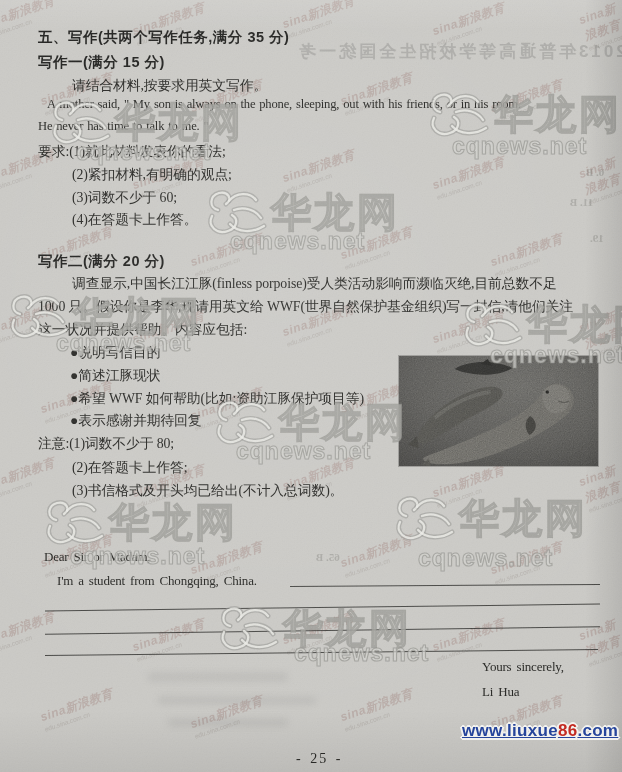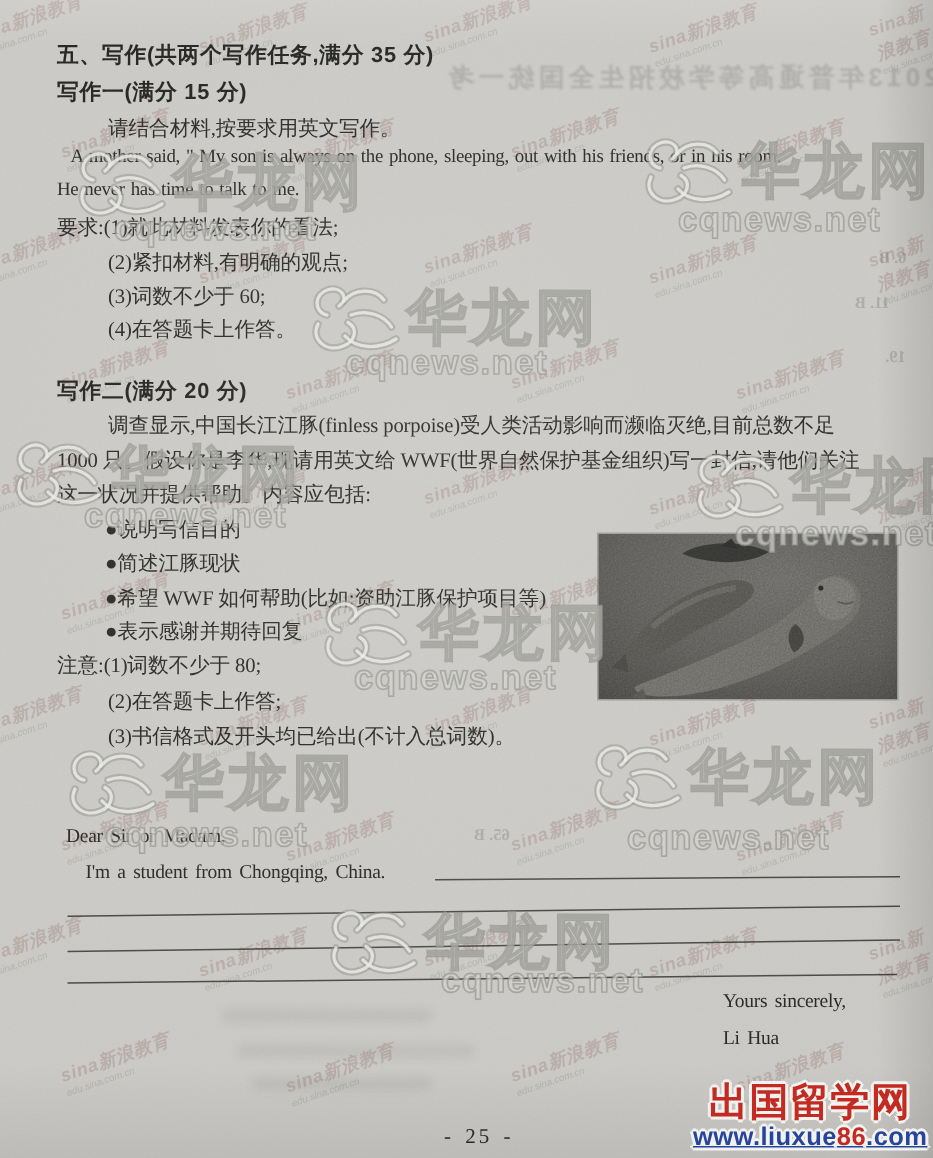--- a/index.html
+++ b/index.html
@@ -520,21 +520,20 @@
         <path d="M28 40 c8 9 23 9 34 2"></path>
       </g>
     </g>
   </svg>
 <span class="cq-name">华龙网</span>
       </div>
       <div class="cq-url" style="left: 294px; top: 640px;">cqnews.net</div>
     </div>
 
   <div class="lx">
-    <div class="lx-name">出国留学网</div>
     <div class="lx-url"><span>www.liuxue</span><span class="num">86</span><span>.com</span></div>
   </div>
 
   <div class="layer vignette"></div>
   <svg class="layer grain" width="622" height="772">
     <filter id="pg">
         <feTurbulence type="fractalNoise" baseFrequency="0.8" numOctaves="2" stitchTiles="stitch"></feTurbulence>
         <feColorMatrix type="saturate" values="0"></feColorMatrix>
       </filter>
     <rect width="622" height="772" filter="url(#pg)"></rect>

